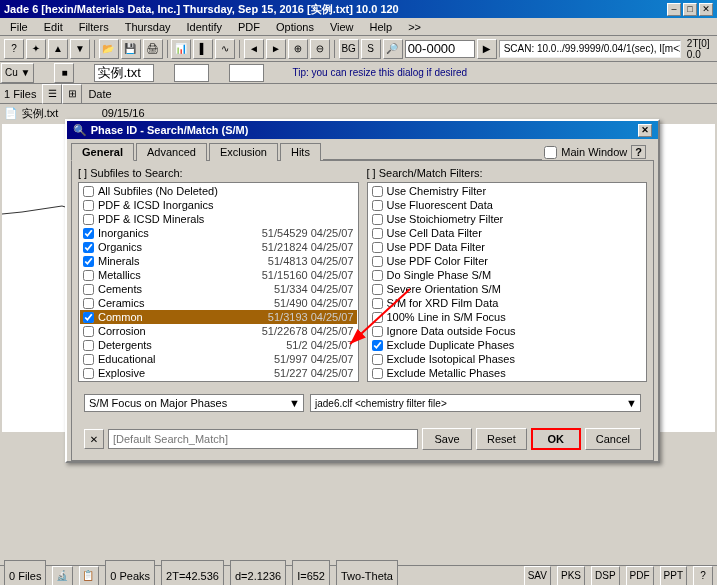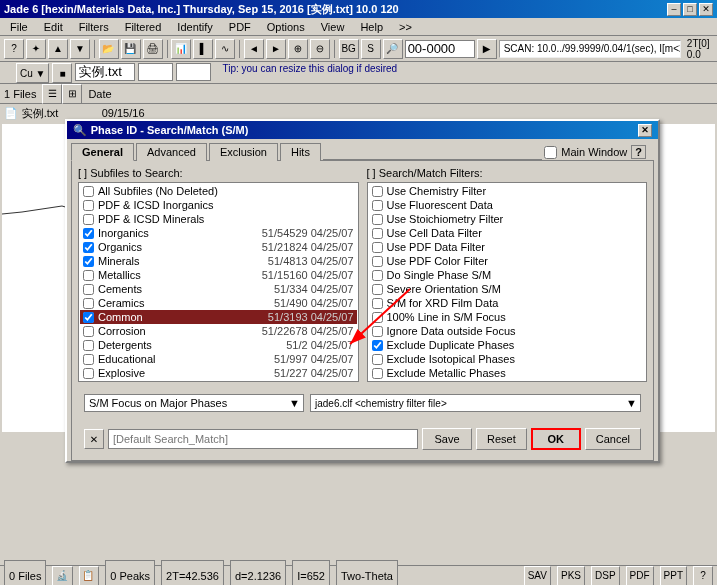--- a/index.html
+++ b/index.html
@@ -82,23 +82,24 @@
       border: 1px solid #808080;
       height: 18px;
       padding: 0 2px;
       font-size: 13px;
     }
 
     
     .toolbar2 {
       background: #d4d0c8;
       display: flex;
-      padding: 1px 16px;
+      align-items: center;
+      padding: 1px 1px;
       height: 22px;
-      gap: 3px;
+      gap: 20px;
       border-bottom: 1px solid #808080;
     }
 
     
     .file-panel {
       background: #d4d0c8;
       display: flex;
       align-items: center;
       padding: 1px 4px;
       height: 20px;
@@ -206,21 +207,21 @@
       padding: 1px;
     }
     .list-item {
       display: flex;
       align-items: center;
       padding: 1px 3px;
       gap: 4px;
       white-space: nowrap;
     }
     .list-item.selected {
-      background: #7f1d1d;
+      background: #a16207;
       color: white;
     }
     .list-item input[type="checkbox"] {
       width: 11px; height: 11px;
       margin: 0;
     }
     .list-item-text { font-size: 11px; }
     .list-item-code { font-size: 11px; margin-left: auto; color: #444; }
     .list-item.selected .list-item-code { color: #ccc; }
 
@@ -343,21 +344,21 @@
     <div class="title-btn">–</div>
     <div class="title-btn">□</div>
     <div class="title-btn">✕</div>
   </div>
 </div>
 
 <div class="menu-bar">
   <span class="menu-item">File</span>
   <span class="menu-item">Edit</span>
   <span class="menu-item">Filters</span>
-  <span class="menu-item">Filtered</span>
+  <span class="menu-item">Thursday</span>
   <span class="menu-item">Identify</span>
   <span class="menu-item">PDF</span>
   <span class="menu-item">Options</span>
   <span class="menu-item">View</span>
   <span class="menu-item">Help</span>
   <span class="menu-item">&gt;&gt;</span>
 </div>
 
 <div class="toolbar">
   <div class="tb-btn">?</div>

